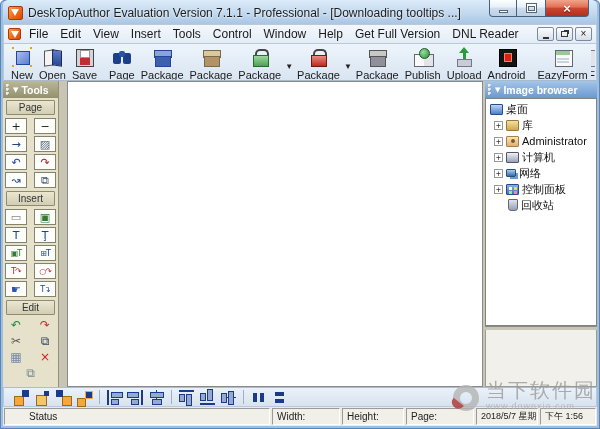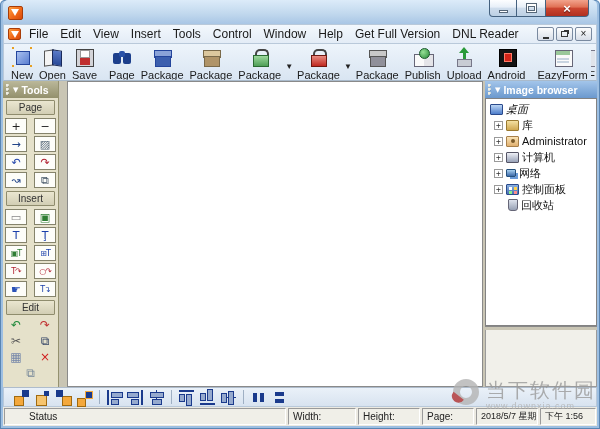--- a/index.html
+++ b/index.html
@@ -192,41 +192,42 @@
   .sw::after{ left:9px; top:3px; width:4px; height:9px; background:#1a3a8c; }
   .sh::before{ left:3px; top:2px; width:9px; height:4px; background:#1a3a8c; }
   .sh::after{ left:3px; top:9px; width:9px; height:4px; background:#1a3a8c; }
 
   
   .statusbar{ height:19px; display:flex; gap:2px; background:#eceae2; padding:1px 1px; }
   .sp{ border:1px solid; border-color:#9a9a9a #ffffff #ffffff #9a9a9a; background:#f0efe8;
     font-size:10px; color:#222; display:flex; align-items:center; padding:0 4px;
     white-space:nowrap; overflow:hidden; }
   .sp-status{ flex:1;padding-left:24px; }
-  .sp-w{ width:68px; } .sp-h{ width:62px; } .sp-p{ width:52px; }
+  .sp-w{ width:68px; } .sp-h{ width:62px; } .sp-p{ width:68px; }
   .sp-date{ width:62px; font-size:9px; } .sp-time{ width:56px; font-size:9px; }
 
   
   .watermark{ position:absolute; right:4px; bottom:18px; z-index:10; display:flex;
-    align-items:flex-start; gap:7px; opacity:.8; pointer-events:none; }
+    align-items:flex-end; gap:7px; opacity:.8; pointer-events:none; }
   .wm-logo{ width:26px; height:26px; border:7px solid #b4b4b4; border-radius:50%;
     position:relative; display:block; }
   .wm-logo::before{ content:""; position:absolute; left:-10px; bottom:-4px; width:13px;
     height:7px; background:#b03030; border-radius:0 0 9px 9px; transform:rotate(38deg); }
   .wm-text{ display:flex; flex-direction:column; align-items:flex-start; }
   .wm-name{ font-size:20px; color:#9a9a9a; letter-spacing:2px; line-height:22px; }
   .wm-url{ font-size:9px; color:#b2b2b2; letter-spacing:1px; }
 </style>
 </head>
 <body>
 
 <div class="window">
 
   <div class="titlebar">
     <span class="app-ico"></span>
+    <span class="title">DeskTopAuthor Evaluation Version 7.1.1 - Professional - [Downloading tooltips ...]</span>
     <div class="winbtns">
       <div class="wb wb-min">
           <span class="g-min"></span>
         </div>
       <div class="wb wb-max">
           <span class="g-max"></span>
         </div>
       <div class="wb wb-close">
           <span class="g-close">×</span>
         </div>
@@ -367,21 +368,21 @@
     </div>
     <div class="splitter-v"></div>
     <div class="canvas"></div>
     <div class="image-browser">
       <div class="panel-header blue">
         <span class="grip"></span>
         <span class="tri">▼</span>
         <span>Image browser</span>
       </div>
       <div id="tree" class="tree">
-          <div class="tree-row" style="padding-left: 2px; font-style: italic;">
+          <div class="tree-row" style="padding-left: 2px;">
             <span class="tico desktop-icon"></span>
             <span class="tree-label">桌面</span>
           </div>
           <div class="tree-row" style="padding-left: 6px;">
             <span class="expander">+</span>
             <span class="tico libraries-icon"></span>
             <span class="tree-label">库</span>
           </div>
           <div class="tree-row" style="padding-left: 6px;">
             <span class="expander">+</span>

